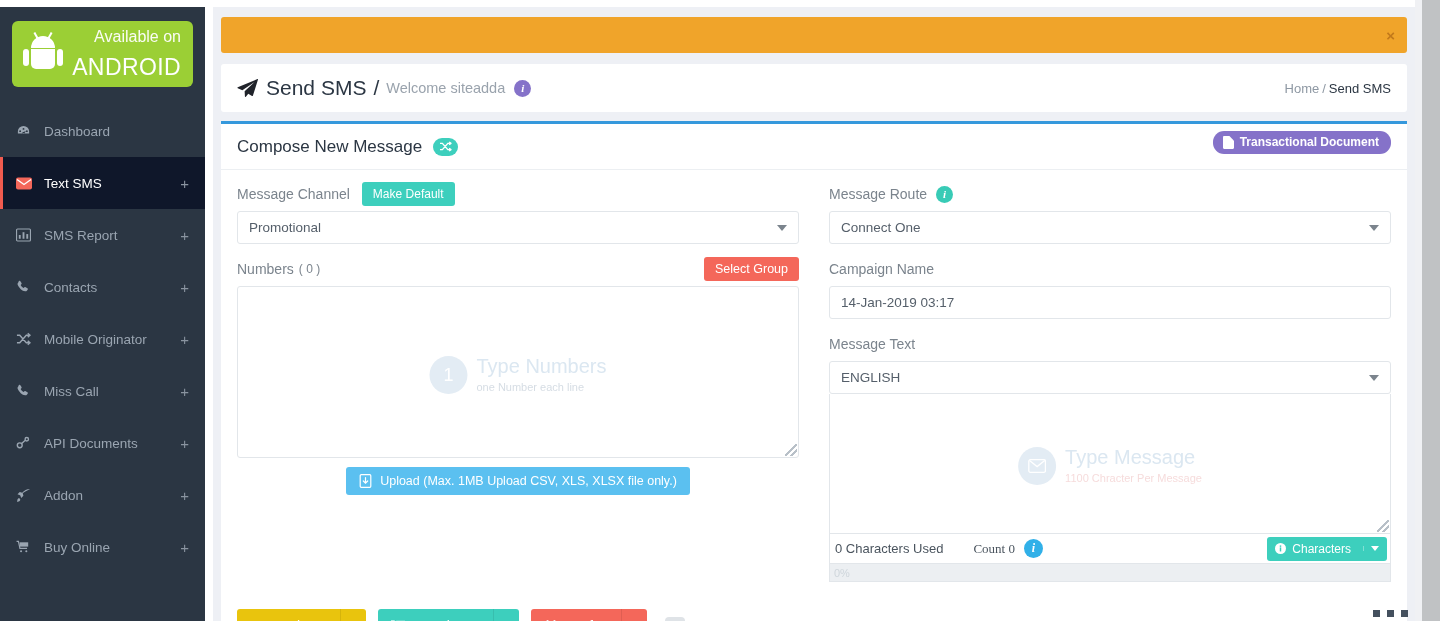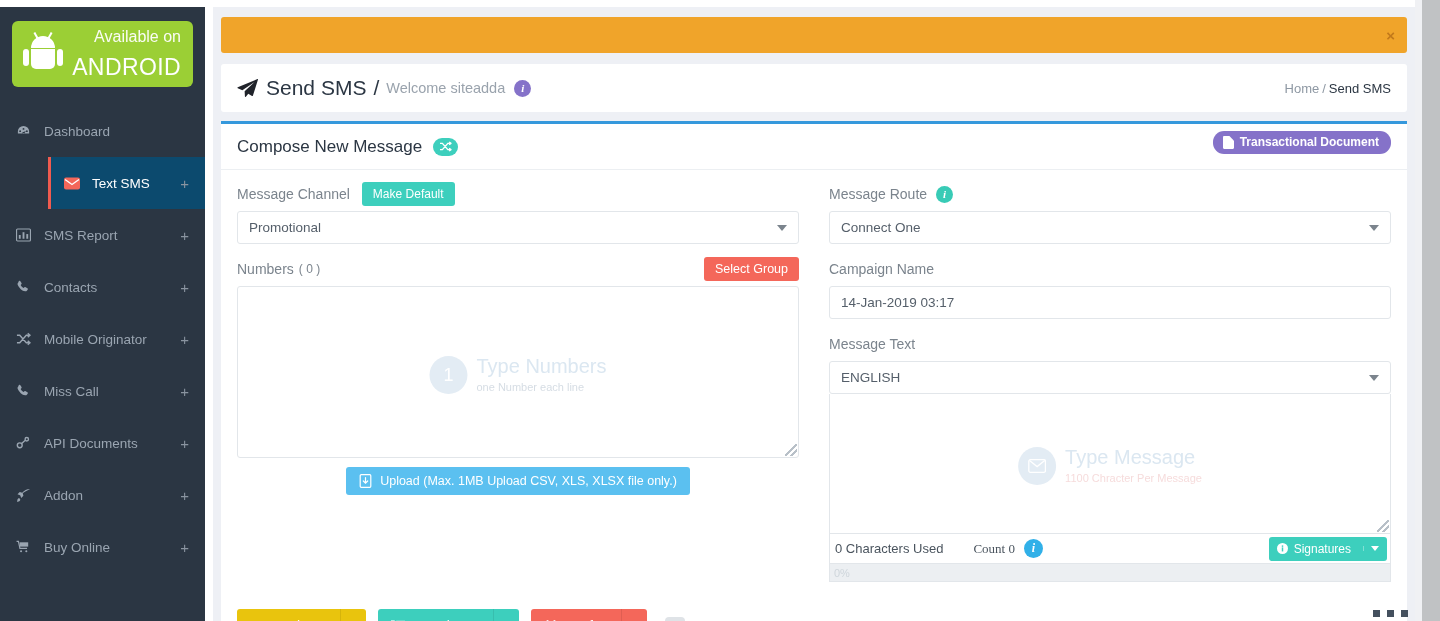--- a/index.html
+++ b/index.html
@@ -49,21 +49,21 @@
   .nav-item {
     display: flex; align-items: center; height: 52px; padding: 0 16px;
     color: #9aa5b1; font-size: 13.5px; cursor: pointer; position: relative;
   }
   .nav-item .nav-ico {
     width: 22px; flex: 0 0 22px; text-align: left; font-size: 14px; color: #9aa5b1;
     display: inline-flex; align-items: center;
   }
   .nav-item .nav-label { flex: 1; padding-left: 6px; }
   .nav-item .nav-plus { color: #8a94a0; font-size: 15px; line-height: 1; }
-  .nav-item.active { background: #0c4a6e; color: #ffffff; margin-left: 48px; }
+  .nav-item.active { background: #0f172a; color: #ffffff; }
   .nav-item.active .nav-label { color: #ffffff; }
   .nav-item.active::before {
     content: ""; position: absolute; left: 0; top: 0; bottom: 0; width: 3px; background: #f05b4f;
   }
   svg.ic { display: block; }
 
   
   .main {
     position: absolute; left: 213px; top: 7px; right: 25px; bottom: 0;
     background: #eef0f5; overflow: hidden;
@@ -497,21 +497,21 @@
             <div class="counter-row">
               <span class="c1">0 Characters Used</span>
               <span class="c2">Count 0</span>
               <span class="info-dot blue" style="margin-left:9px;">i</span>
               <span class="btn-signatures">
                 <svg class="ic" width="11" height="11" viewBox="0 0 12 12" fill="#ffffff">
                   <circle cx="6" cy="6" r="6"></circle>
                   <rect x="5.2" y="4.8" width="1.6" height="4.4" fill="#3dcfbd"></rect>
                   <rect x="5.2" y="2.6" width="1.6" height="1.6" fill="#3dcfbd"></rect>
                 </svg>
-                <span>Signatures</span>
+                <span>Characters</span>
                 <span class="sig-caret">
                     <i class="caret-white"></i>
                   </span>
               </span>
             </div>
 
             <div class="progress-bar">
               <span>0%</span>
             </div>
           </div>

